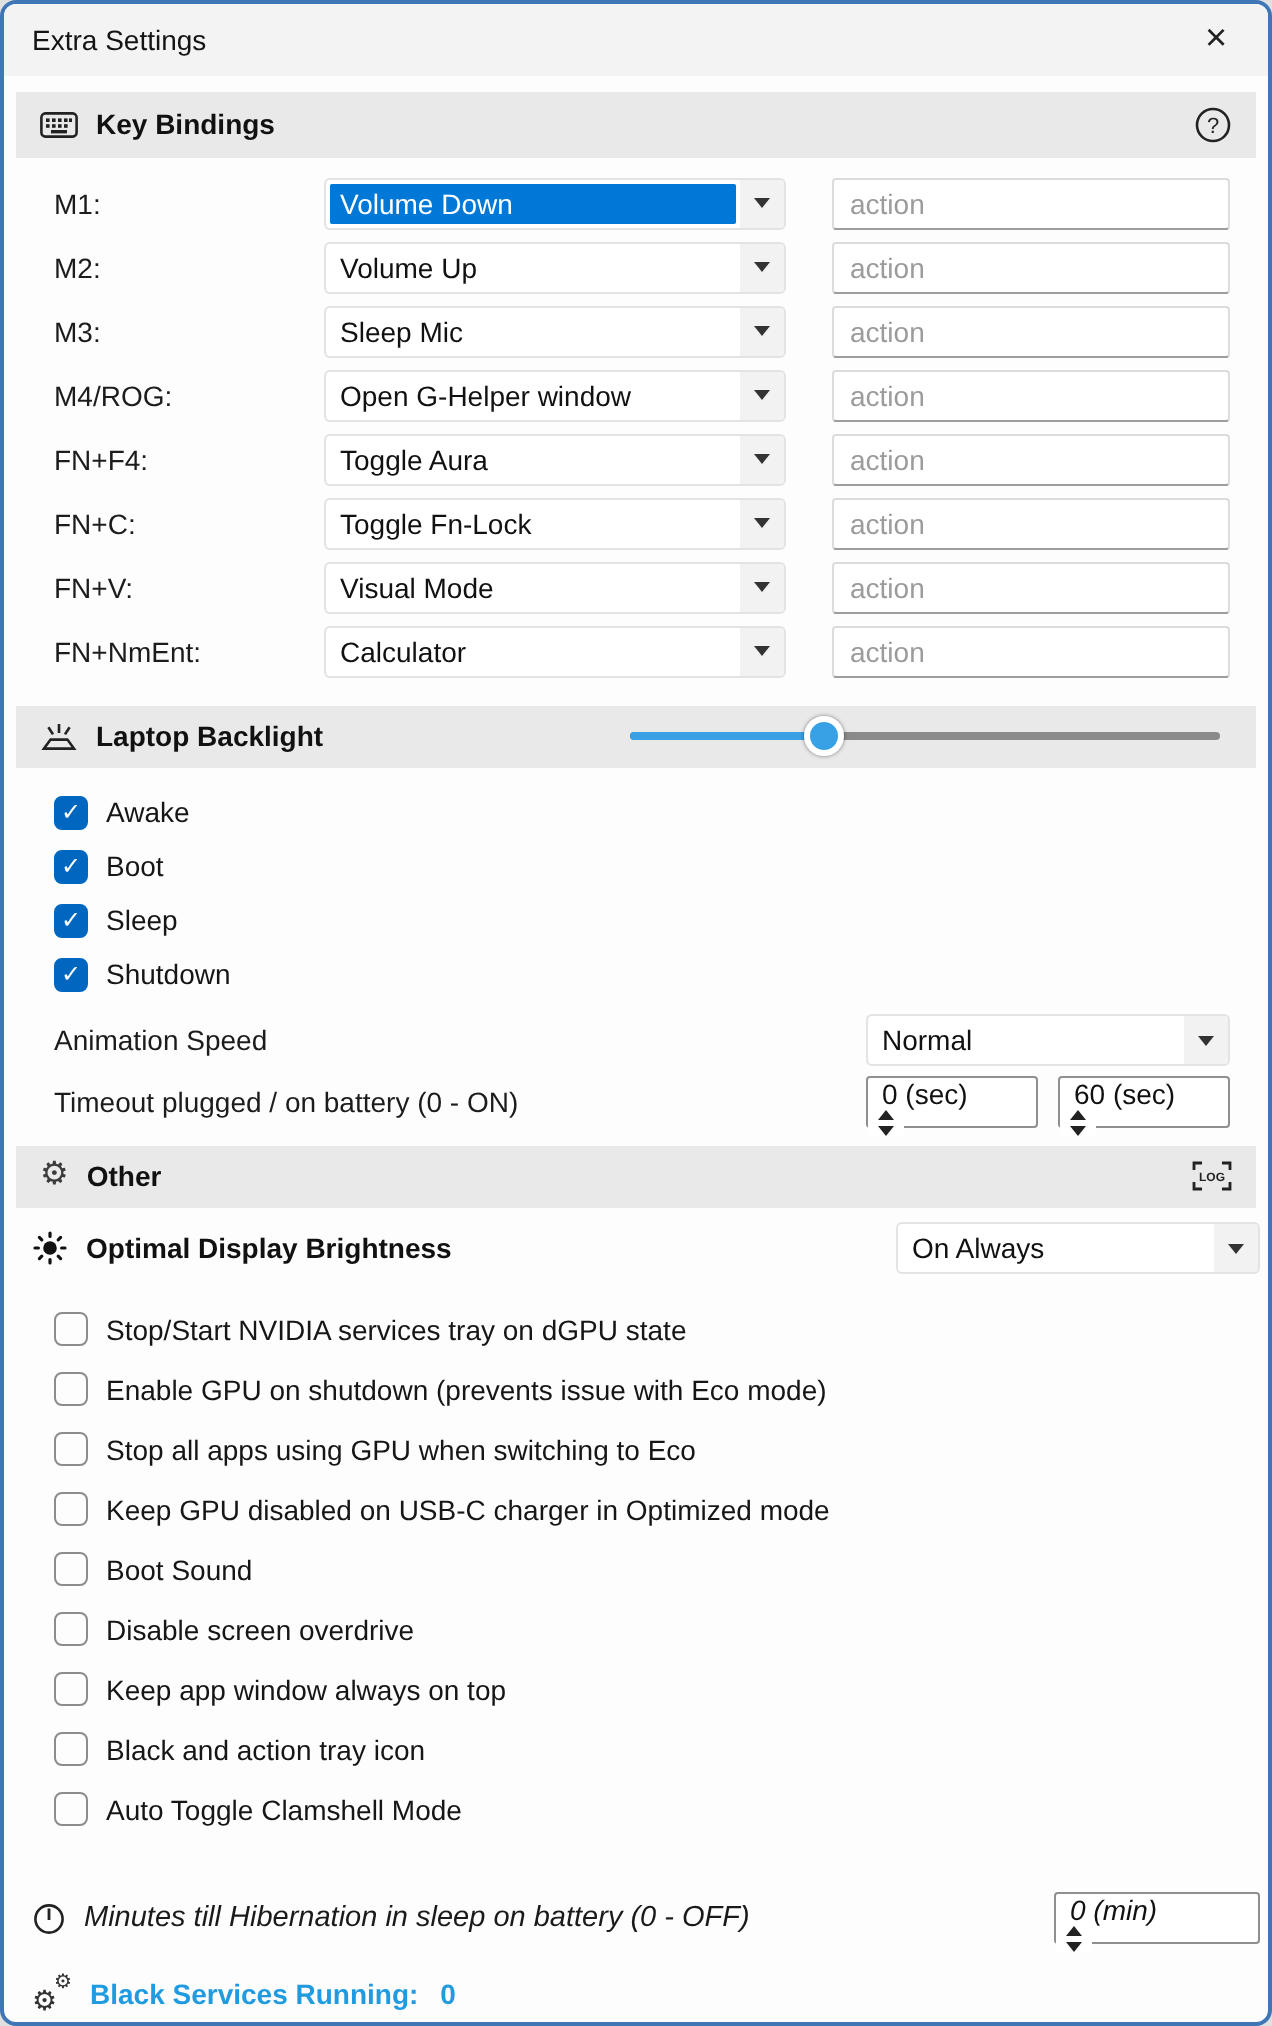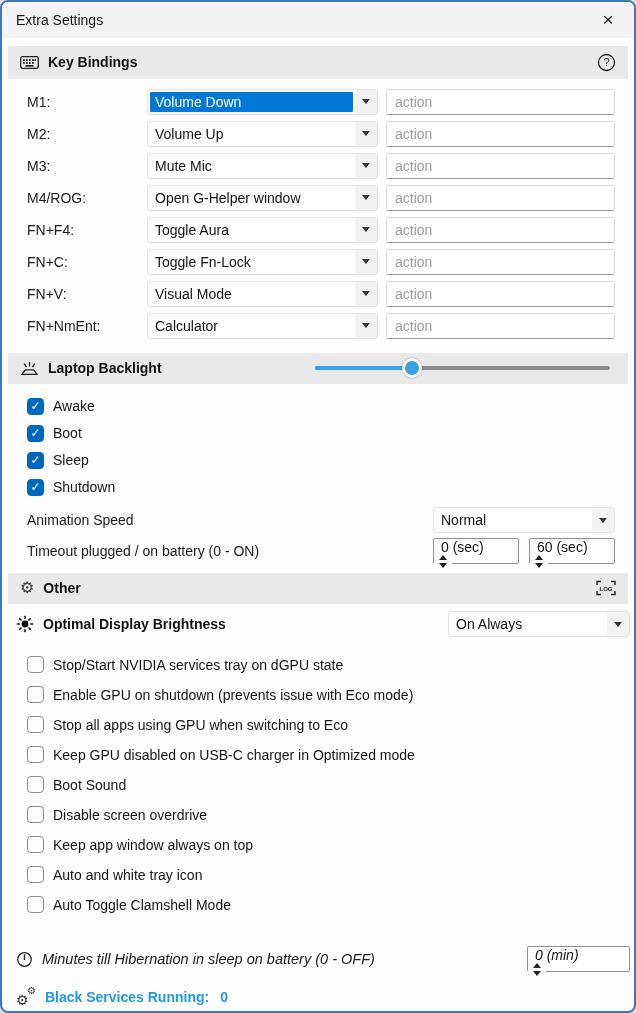--- a/index.html
+++ b/index.html
@@ -23,21 +23,21 @@
   
   .sect-header { height: 36px; margin: 8px 6px 0 6px; background: #e9e9e9; display: flex; align-items: center; padding: 0 12px; gap: 9px; }
   .sect-header .sect-title { font-size: 14px; font-weight: bold; color: #111; }
   .icon { display: inline-flex; align-items: center; justify-content: center; }
   .gear-glyph { font-size: 16px; line-height: 1; color: #3c3c3c; }
   .help-btn { margin-left: auto; }
   .log-btn { margin-left: auto; }
 
   
   .kb-rows { padding: 10px 19px 6px 25px; display: flex; flex-direction: column; gap: 6px; }
-  .kbrow { display: flex; align-items: center; height: 26px; }
+  .kbrow { display: flex; align-items: center; height: 26px; gap: 15px; }
   .kblabel { width: 120px; font-size: 14px; color: #1c1c1c; }
   .combo { display: flex; align-items: stretch; background: #fff; border: 1px solid #e3e3e3; border-radius: 3px; height: 26px; overflow: hidden; }
   .kb-combo { width: 231px; }
   .combo-text { flex: 1; display: flex; align-items: center; padding: 0 7px; font-size: 14px; color: #111; white-space: nowrap; }
   .combo-text.focused { background: var(--accent, #0078d7); color: #fff; margin: 2px; padding: 4px 5px; border-radius: 1px; }
   .combo-btn { width: 22px; display: flex; align-items: center; justify-content: center; background: #f2f2f2; }
   .tri { width: 0; height: 0; border-left: 4px solid transparent; border-right: 4px solid transparent; border-top: 5px solid #333; }
   .action-input { margin-left: 8px; flex: 1; height: 26px; border: 1px solid #dcdcdc; border-bottom: 1px solid #9d9d9d; background: #fff; font-family: "Liberation Sans", sans-serif; font-size: 14px; padding: 0 8px; color: #222; border-radius: 2px; }
   .action-input::placeholder { color: #9b9b9b; }
 
@@ -146,21 +146,21 @@
         <span class="combo-btn">
             <i class="tri"></i>
           </span>
       </div>
       <input class="action-input" placeholder="action" style="">
     </div>
 
     <div class="kbrow">
       <span class="kblabel">M3:</span>
       <div class="combo kb-combo">
-        <span class="combo-text">Mute Mic</span>
+        <span class="combo-text">Sleep Mic</span>
         <span class="combo-btn">
             <i class="tri"></i>
           </span>
       </div>
       <input class="action-input" placeholder="action" style="">
     </div>
 
     <div class="kbrow">
       <span class="kblabel">M4/ROG:</span>
       <div class="combo kb-combo">
@@ -354,21 +354,21 @@
     <label class="cb">
       <span class="box"></span>
       <span class="cbl">Disable screen overdrive</span>
     </label>
     <label class="cb">
       <span class="box"></span>
       <span class="cbl">Keep app window always on top</span>
     </label>
     <label class="cb">
       <span class="box"></span>
-      <span class="cbl">Auto and white tray icon</span>
+      <span class="cbl">Black and action tray icon</span>
     </label>
     <label class="cb">
       <span class="box"></span>
       <span class="cbl">Auto Toggle Clamshell Mode</span>
     </label>
   </div>
 
   <div class="hib-row">
     <span class="icon">
       <svg width="17" height="17" viewBox="0 0 17 17">

